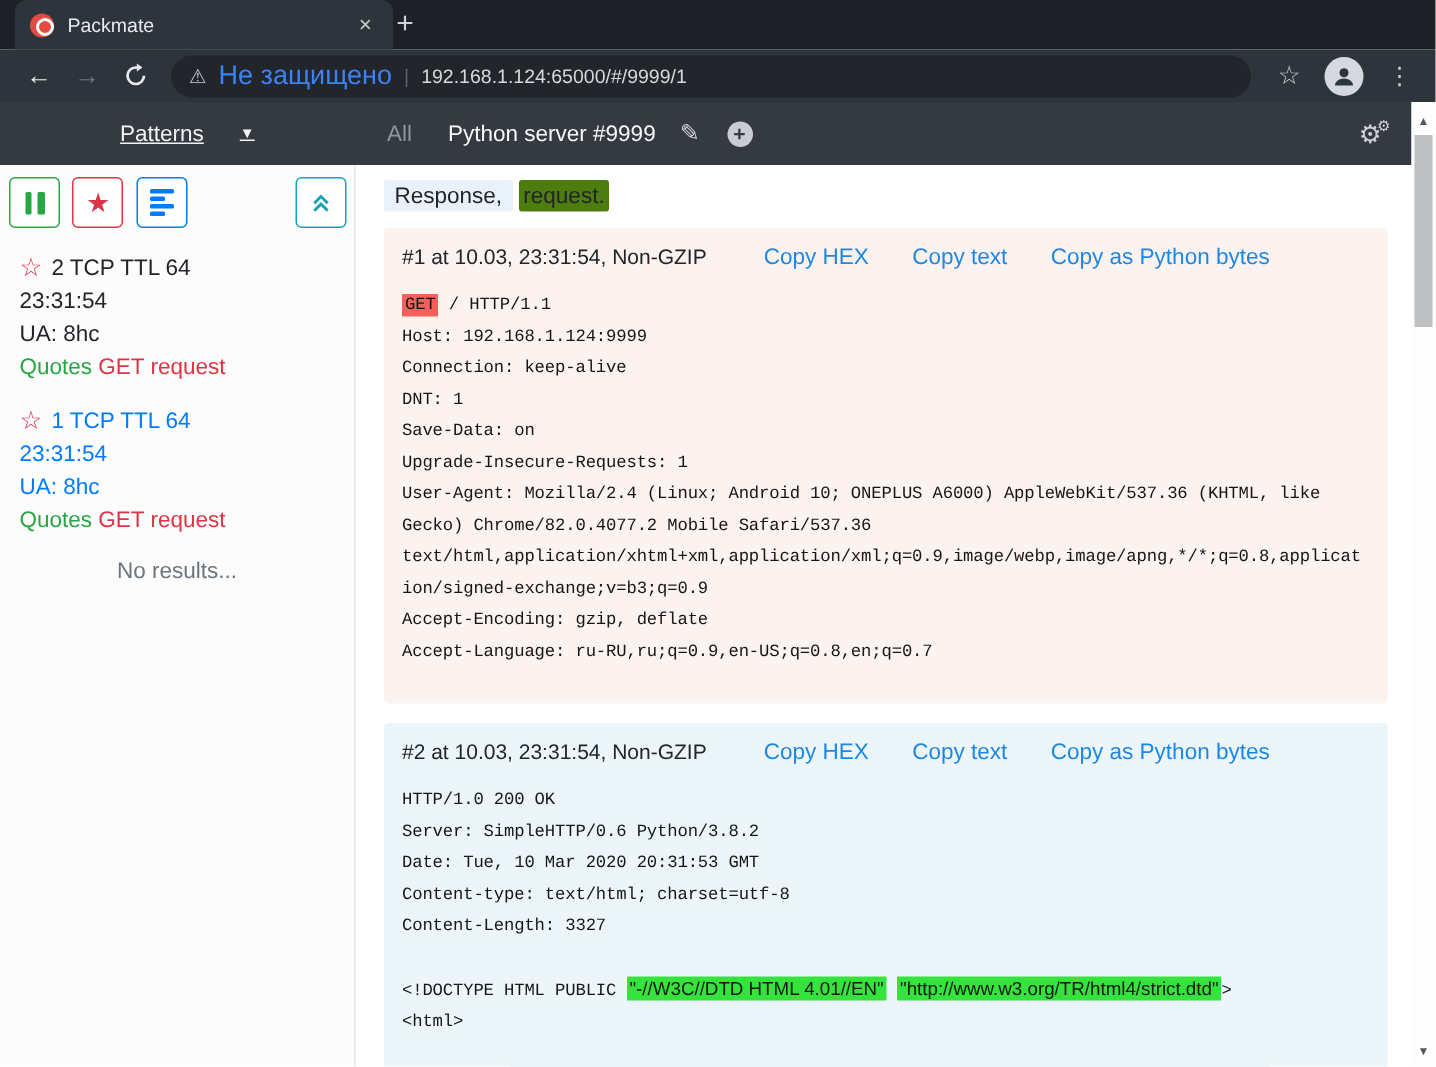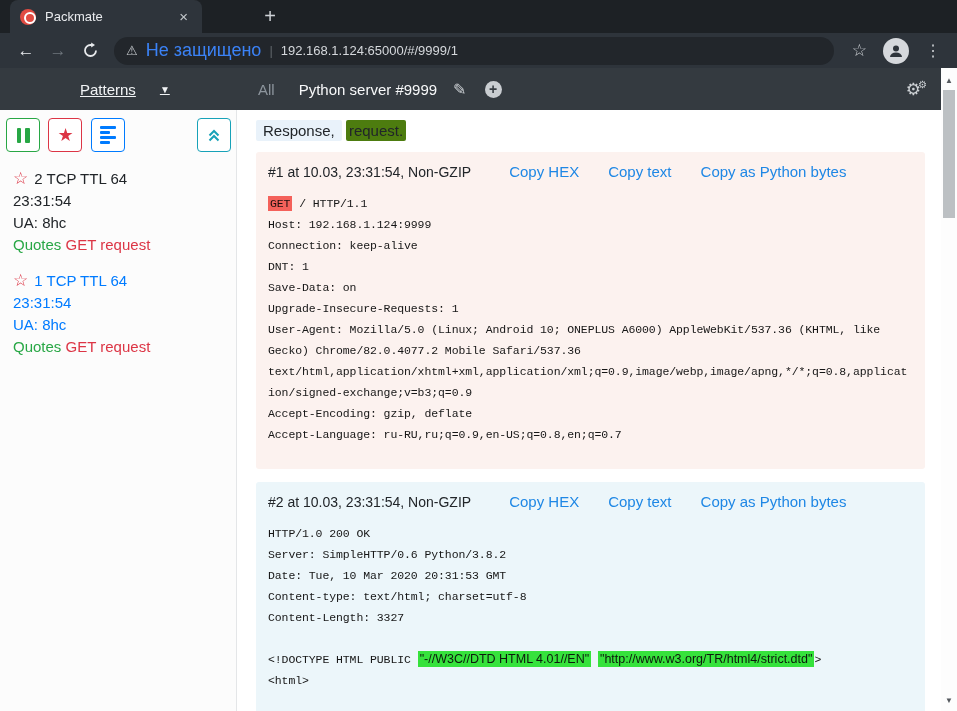--- a/index.html
+++ b/index.html
@@ -1,21 +1,21 @@
 <!DOCTYPE html>
 <html><head>
 <meta charset="utf-8">
 <style>
   * { margin:0; padding:0; box-sizing:border-box; }
   html,body { width:957px; height:711px; overflow:hidden; background:#fff;
               font-family:"Liberation Sans", sans-serif; }
 
   
   .tabbar { position:absolute; left:0; top:0; width:957px; height:33px; background:#1d2125; }
-  .tab { position:absolute; left:10px; top:0; width:192px; height:33px; background:#2e343b;
+  .tab { position:absolute; left:10px; top:0; width:252px; height:33px; background:#2e343b;
          border-radius:8px 8px 0 0; display:flex; align-items:center; padding:0 10px; }
   .favicon { width:16px; height:16px; border-radius:50%; background:#e14b42; position:relative; flex:0 0 16px; }
   .favicon::after { content:""; position:absolute; left:4px; top:3px; width:8px; height:8px;
                     border-radius:50%; border:2px solid #fff; }
   .tab-title { color:#e8eaed; font-size:13px; margin-left:9px; flex:1; white-space:nowrap; overflow:hidden; }
   .tab-close { color:#c3c7cb; font-size:15px; line-height:1; padding:2px 4px; cursor:default; }
   .newtab { position:absolute; left:256px; top:2px; width:28px; height:28px; color:#cfd3d7;
             font-size:20px; display:flex; align-items:center; justify-content:center; }
 
   .toolbar { position:absolute; left:0; top:33px; width:957px; height:35px; background:#2e343b;
@@ -192,40 +192,41 @@
       <div class="stream-item selected">
         <div class="si-row">
           <span class="si-star">☆</span>
           <span class="si-title">1 TCP TTL 64</span>
         </div>
         <div class="si-line">23:31:54</div>
         <div class="si-line">UA: 8hc</div>
         <div class="si-tags"><span class="si-tag" style="color: rgb(40, 167, 69);">Quotes</span> <span class="si-tag" style="color: rgb(220, 53, 69);">GET request</span></div>
       </div>
     </div>
+  <div class="no-results">No results...</div>
 </div>
 
 <div class="main">
   <div class="filter-line"><span class="fhl-blue">Response,</span><span> </span><span class="fhl-pink">request.</span></div>
   <div>
       <div class="packet request">
         <div class="pkt-head">
           <span class="pkt-meta">#1 at 10.03, 23:31:54, Non-GZIP</span>
           <a class="pkt-link">Copy HEX</a>
           <a class="pkt-link">Copy text</a>
           <a class="pkt-link">Copy as Python bytes</a>
         </div>
         <div class="pkt-body">
           <div class="pkt-line"><span class="mhl-red">GET</span><span> / HTTP/1.1</span></div>
           <div class="pkt-line"><span>Host: 192.168.1.124:9999</span></div>
           <div class="pkt-line"><span>Connection: keep-alive</span></div>
           <div class="pkt-line"><span>DNT: 1</span></div>
           <div class="pkt-line"><span>Save-Data: on</span></div>
           <div class="pkt-line"><span>Upgrade-Insecure-Requests: 1</span></div>
-          <div class="pkt-line"><span>User-Agent: Mozilla/5.0 (Linux; Android 10; ONEPLUS A6000) AppleWebKit/537.36 (KHTML, like</span></div>
+          <div class="pkt-line"><span>User-Agent: Mozilla/2.4 (Linux; Android 10; ONEPLUS A6000) AppleWebKit/537.36 (KHTML, like</span></div>
           <div class="pkt-line"><span>Gecko) Chrome/82.0.4077.2 Mobile Safari/537.36</span></div>
           <div class="pkt-line"><span>text/html,application/xhtml+xml,application/xml;q=0.9,image/webp,image/apng,*/*;q=0.8,applicat</span></div>
           <div class="pkt-line"><span>ion/signed-exchange;v=b3;q=0.9</span></div>
           <div class="pkt-line"><span>Accept-Encoding: gzip, deflate</span></div>
           <div class="pkt-line"><span>Accept-Language: ru-RU,ru;q=0.9,en-US;q=0.8,en;q=0.7</span></div>
         </div>
       </div>
       <div class="packet response">
         <div class="pkt-head">
           <span class="pkt-meta">#2 at 10.03, 23:31:54, Non-GZIP</span>

